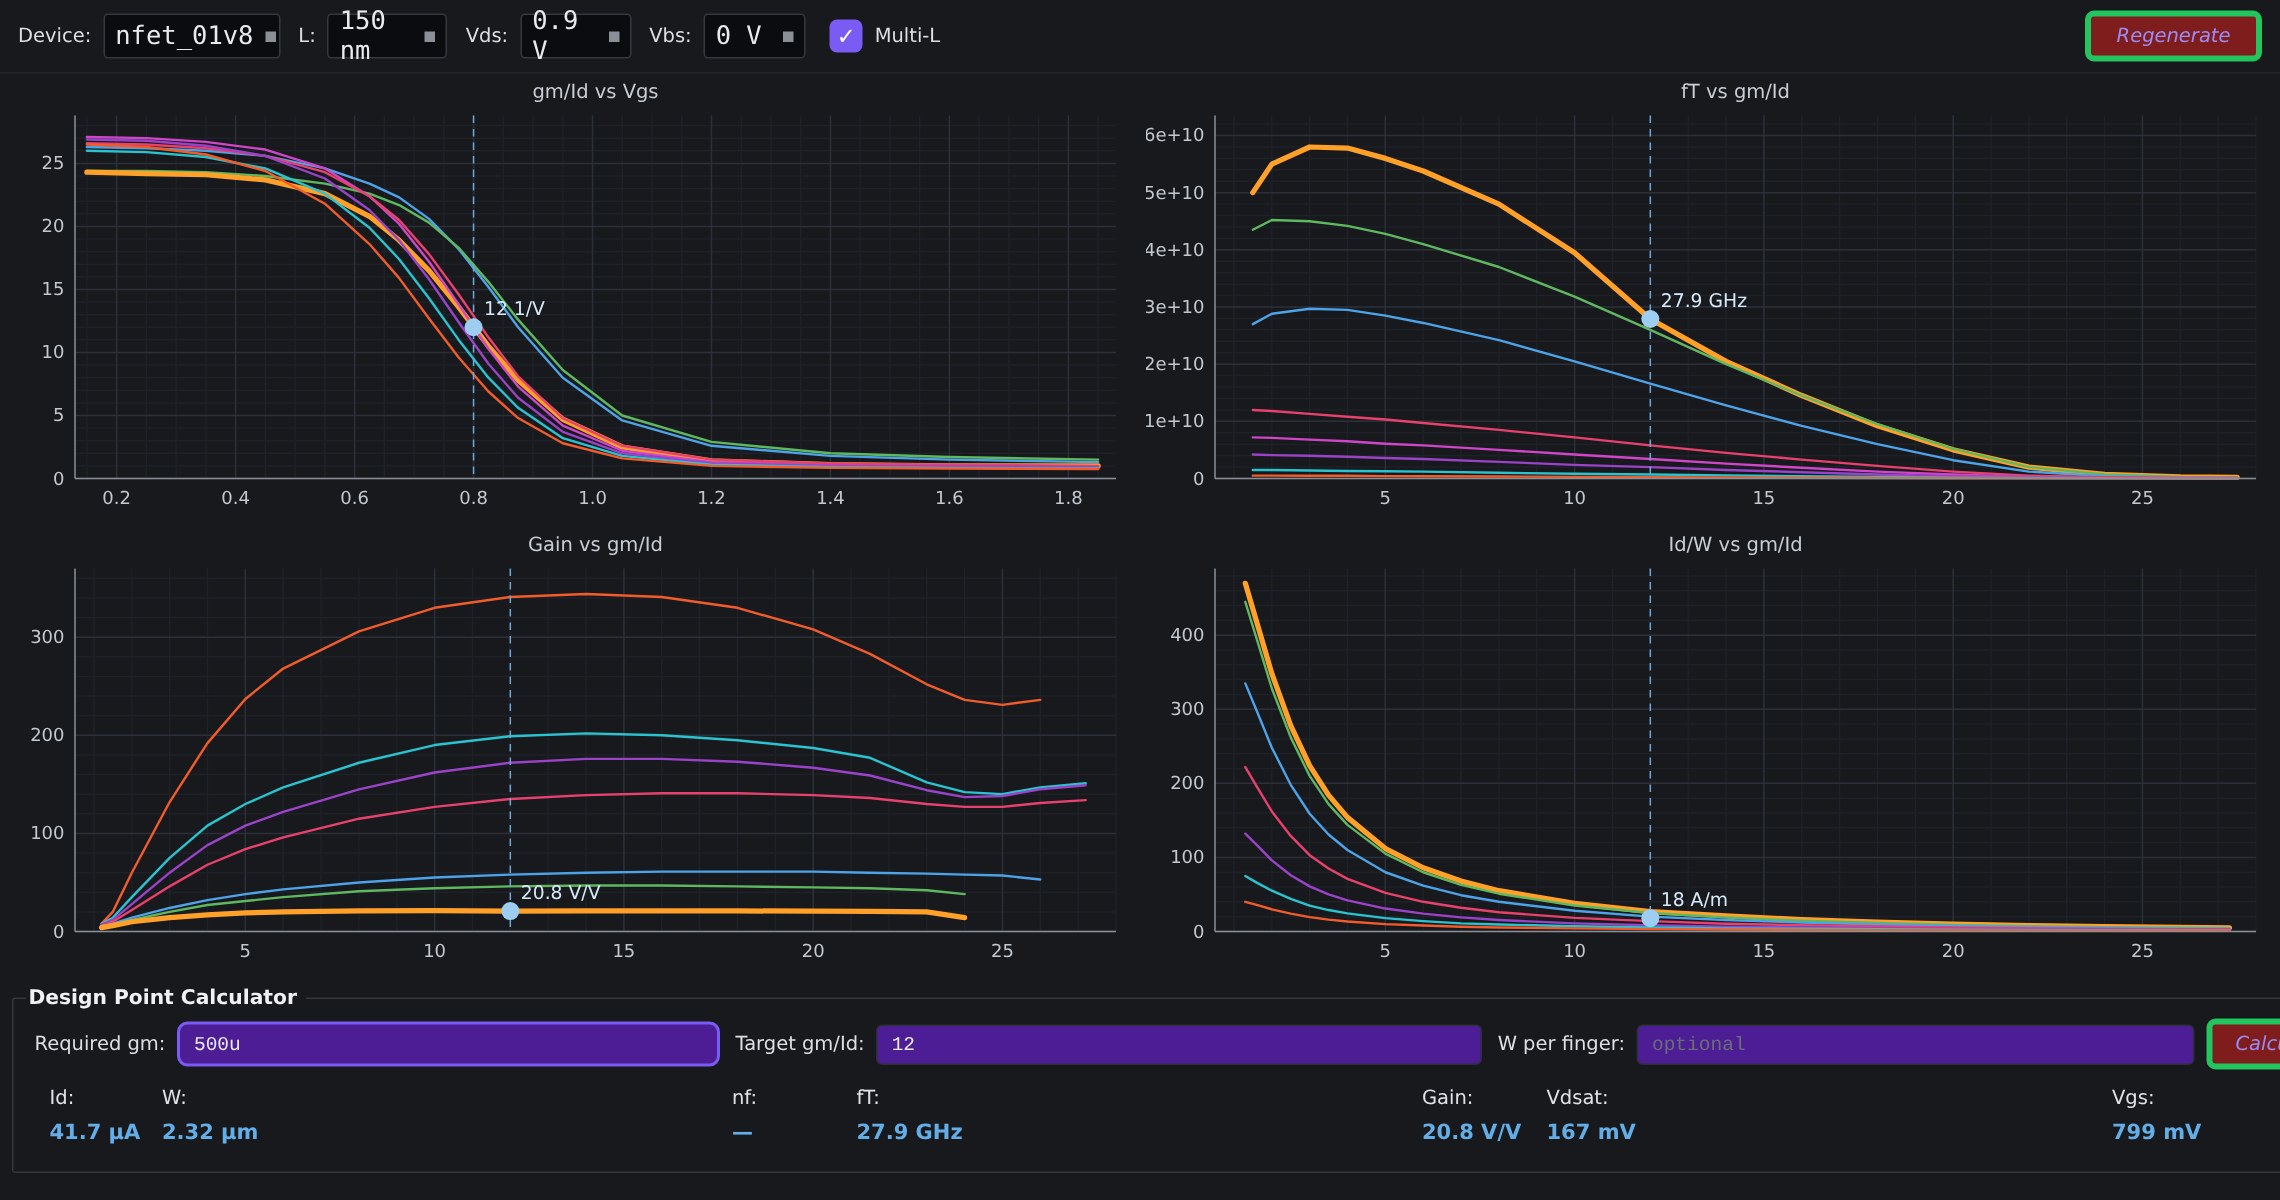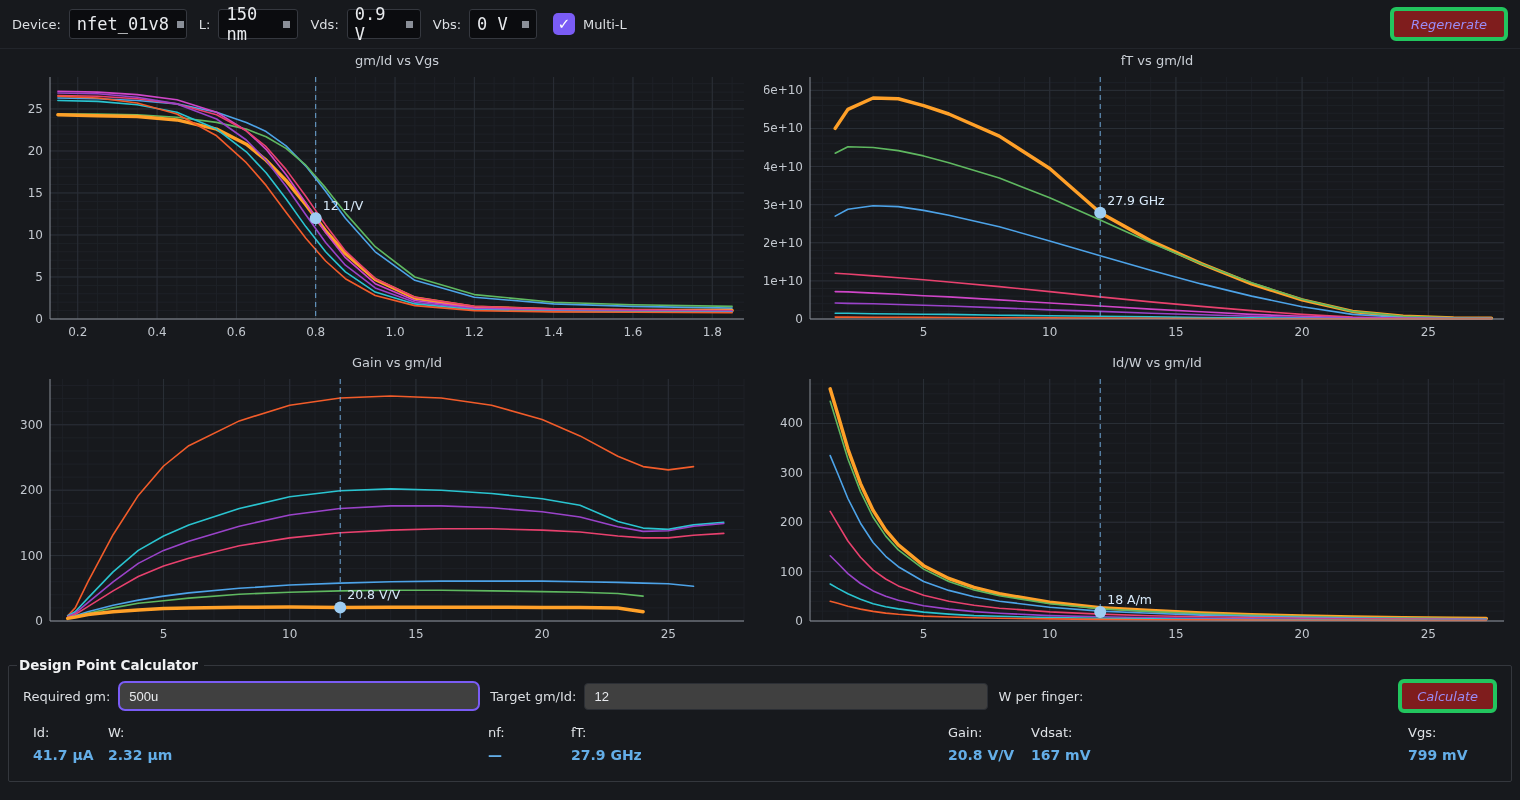--- a/index.html
+++ b/index.html
@@ -40,23 +40,23 @@
   
   fieldset.calc {
     margin:2px 8px 0 8px; padding:2px 8px 6px 8px;
     border:1px solid #34373d; border-radius:2px;
   }
   fieldset.calc legend {
     font-weight:bold; font-size:13.5px; color:#f0f1f3; padding:0 6px 0 2px;
   }
   .calc-row { display:flex; align-items:center; height:42px; gap:8px; padding:0 6px; }
   .inp {
-    background:#404040; border:1px solid #2c2f35; border-radius:4px;
+    background:#4c1d95; border:1px solid #2c2f35; border-radius:4px;
     height:27px; padding:0 9px; color:#e8eaed;
-    font-family:Liberation Sans, sans-serif; font-size:13px;
+    font-family:Liberation Mono, monospace; font-size:13px;
   }
   .inp::placeholder { color:#6a6f76; }
   .inp-focus { border:2px solid #7a5cf5; border-radius:7px; height:30px; }
   .w1{ width:362px; } .w2{ width:404px; } .w3{ width:372px; }
   .ml1{ margin-left:2px; }
   .calc-btn { margin-left:auto; height:34px; padding:0 15px; }
   .results { position:relative; height:54px; margin-top:4px; }
   .res { position:absolute; top:4px; }
   .res-label { display:block; color:#dfe2e6; font-size:13px; }
   .res-value { display:block; margin-top:7px; color:#64aee8; font-weight:bold; font-size:14px; }
@@ -508,20 +508,21 @@
 </div>
 
 <fieldset class="calc">
   <legend>Design Point Calculator</legend>
   <div class="calc-row">
     <span class="lbl">Required gm:</span>
     <input class="inp inp-focus w1" value="500u" style="">
     <span class="lbl ml1">Target gm/Id:</span>
     <input class="inp w2" value="12" style="">
     <span class="lbl ml1">W per finger:</span>
+    <input class="inp w3" placeholder="optional" style="">
     <button class="btn calc-btn">Calculate</button>
   </div>
   <div class="results">
     <div class="res r0">
       <span class="res-label">Id:</span>
       <span class="res-value">41.7 µA</span>
     </div>
     <div class="res r1">
       <span class="res-label">W:</span>
       <span class="res-value">2.32 µm</span>

